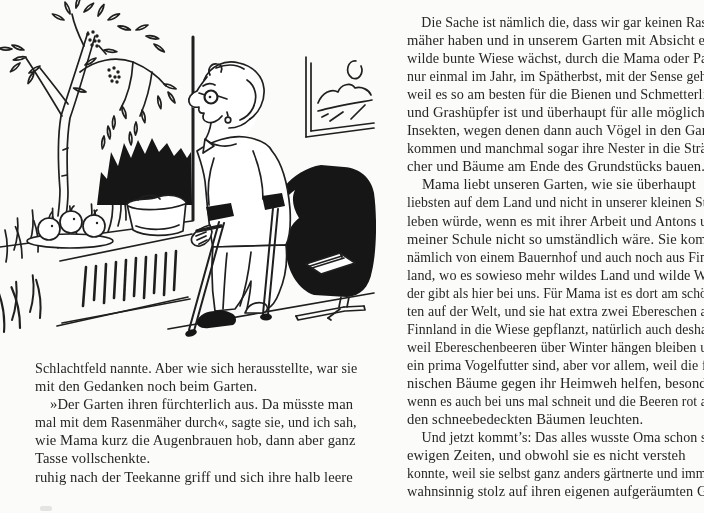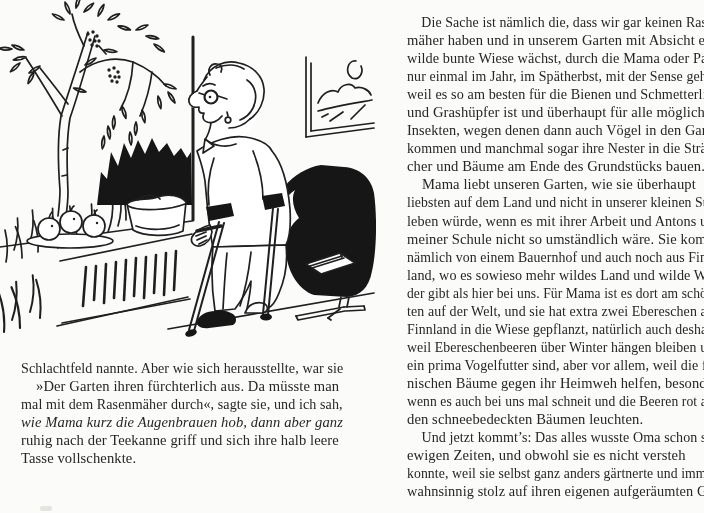--- a/index.html
+++ b/index.html
@@ -1,21 +1,21 @@
 <!DOCTYPE html>
 <html><head>
 <meta charset="utf-8">
 <style>
   html,body{margin:0;padding:0;}
   body{width:704px;height:513px;overflow:hidden;background:#fbfbfa;}
   .spread{position:relative;width:704px;height:513px;
           font-family:"Liberation Serif","DejaVu Serif",serif;color:#262626;}
   .illu{position:absolute;left:0;top:0;}
   .textcol{position:absolute;}
-  #left-col{left:21px;top:359px;width:322px;}
+  #left-col{left:35px;top:359px;width:322px;}
   #right-col{left:407px;top:13px;width:300px;}
   .line{white-space:nowrap;transform-origin:0 50%;
         font-size:14.6px;height:18.1px;line-height:18.1px;letter-spacing:.1px;}
   #right-col .line{height:18.05px;line-height:18.05px;}
   .indent{padding-left:15px;}
   .pagenum-mark{position:absolute;left:40px;top:506px;width:12px;height:5px;
         background:#e4e4e1;border-radius:2px;}
 </style>
 </head>
 <body>
@@ -265,25 +265,26 @@
         <ellipse cx="191" cy="333" rx="6" ry="3.5" fill="#161616" stroke="none" transform="rotate(-18 191 333)"></ellipse>
         <path d="M273,208 L263,314" stroke-width="2"></path>
         <path d="M278,209 L268,315" stroke-width="2"></path>
         <ellipse cx="266" cy="317" rx="6" ry="3.5" fill="#161616" stroke="none"></ellipse>
       </g>
     </g>
   </svg>
 
   <div id="left-col" class="textcol">
       <div class="line" style="transform: scaleX(0.9641);">Schlachtfeld nannte. Aber wie sich herausstellte, war sie</div>
+      <div class="line" style="transform: scaleX(1);">mit den Gedanken noch beim Garten.</div>
       <div class="line indent" style="transform: scaleX(1);">»Der Garten ihren fürchterlich aus. Da müsste man</div>
       <div class="line" style="transform: scaleX(0.9641);">mal mit dem Rasenmäher durch«, sagte sie, und ich sah,</div>
-      <div class="line" style="transform: scaleX(1); font-style: italic;">wie Mama kurz die Augenbrauen hob, dann aber ganz</div>
+      <div class="line" style="transform: scaleX(1);">wie Mama kurz die Augenbrauen hob, dann aber ganz</div>
+      <div class="line" style="transform: scaleX(1);">Tasse vollschenkte.</div>
       <div class="line" style="transform: scaleX(1);">ruhig nach der Teekanne griff und sich ihre halb leere</div>
-      <div class="line" style="transform: scaleX(1);">Tasse vollschenkte.</div>
     </div>
   <div id="right-col" class="textcol">
       <div class="line indent" style="transform: scaleX(0.9524);">Die Sache ist nämlich die, dass wir gar keinen Ras</div>
       <div class="line" style="transform: scaleX(1);">mäher haben und in unserem Garten mit Absicht e</div>
       <div class="line" style="transform: scaleX(0.9772);">wilde bunte Wiese wächst, durch die Mama oder Pa</div>
       <div class="line" style="transform: scaleX(0.9554);">nur einmal im Jahr, im Spätherbst, mit der Sense geh</div>
       <div class="line" style="transform: scaleX(0.9709);">weil es so am besten für die Bienen und Schmetterli</div>
       <div class="line" style="transform: scaleX(1);">und Grashüpfer ist und überhaupt für alle möglich</div>
       <div class="line" style="transform: scaleX(0.9804);">Insekten, wegen denen dann auch Vögel in den Gar</div>
       <div class="line" style="transform: scaleX(0.9585);">kommen und manchmal sogar ihre Nester in die Strä</div>

